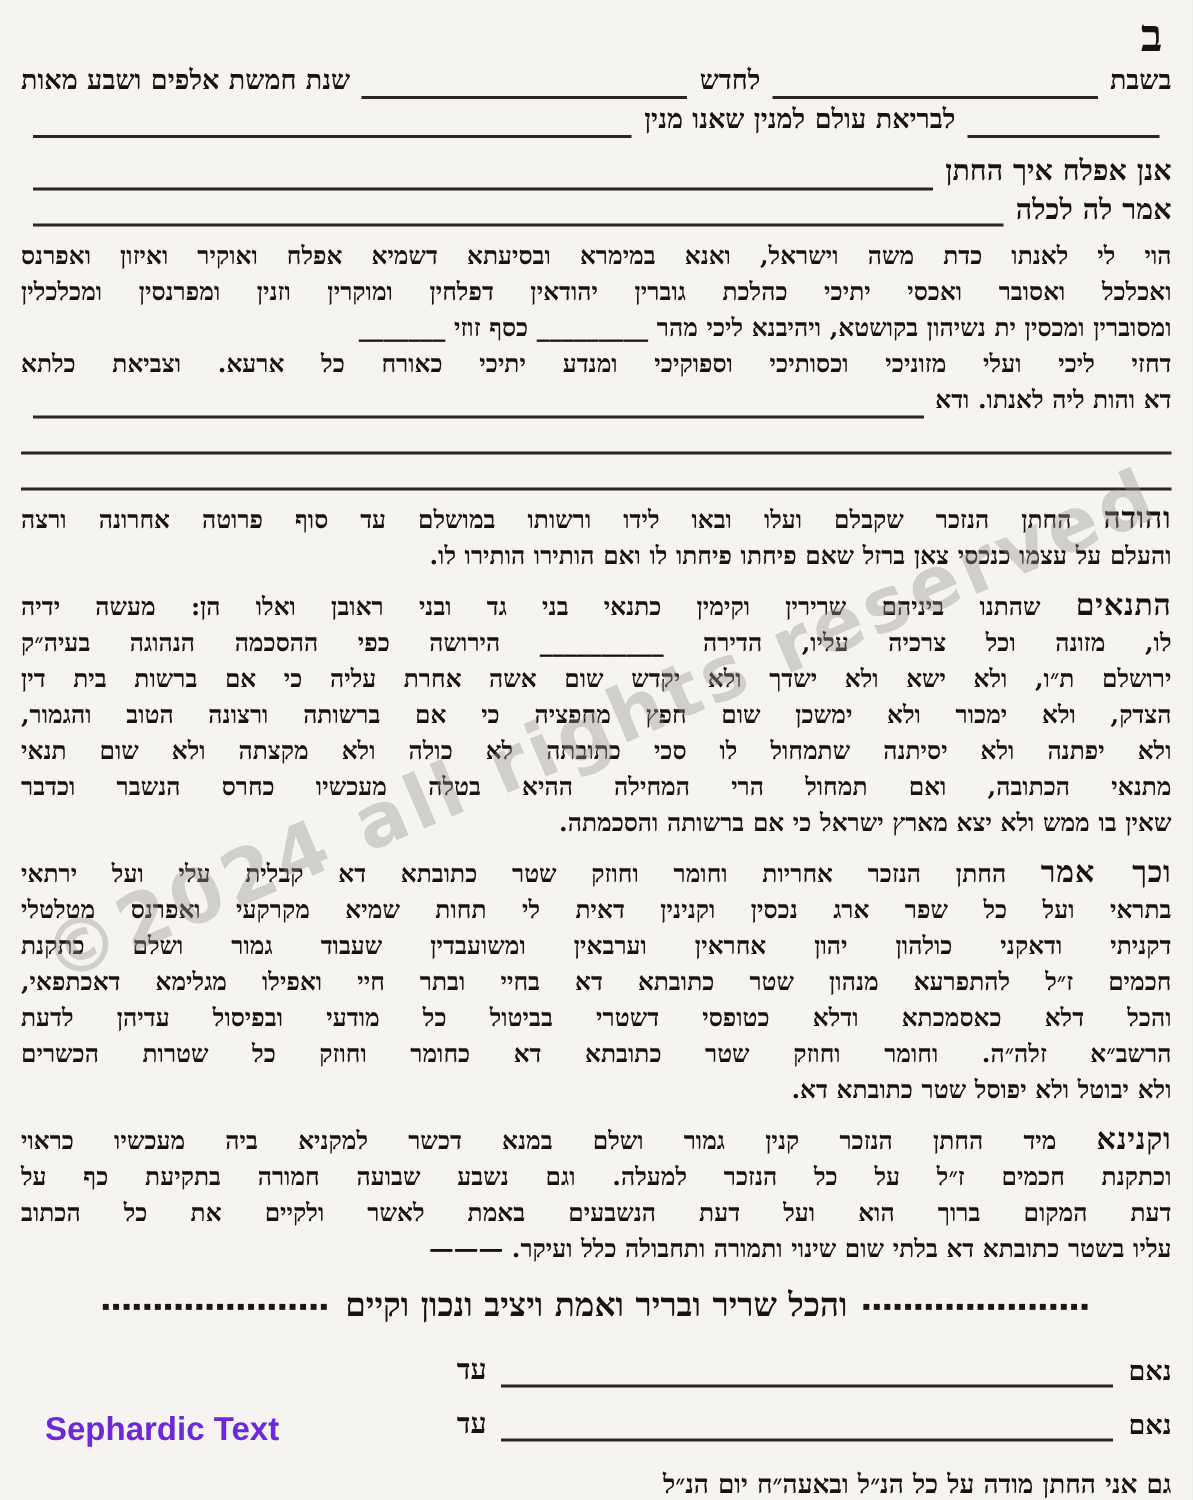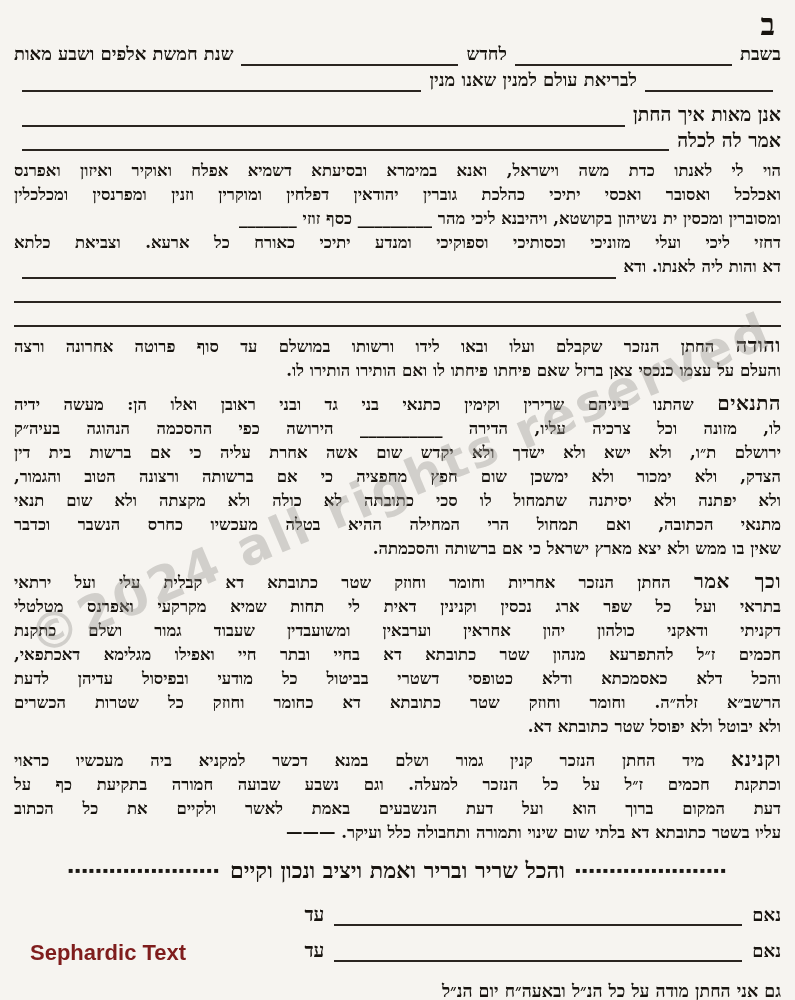--- a/index.html
+++ b/index.html
@@ -29,21 +29,21 @@
   .closing .ctext{font-size:22px;font-weight:700;margin:0 10px;white-space:nowrap;}
   .wrow{display:flex;align-items:flex-end;margin-top:12px;height:30px;font-size:18px;font-weight:700;}
   .wrow .wblank{border-bottom:2px solid #2a2520;height:20px;width:408px;margin:0 10px;}
   .wrow .ed{font-size:19px;margin-left:17px;}
   .wrow .spacer{flex:1 1 auto;}
   .footrow{display:flex;align-items:flex-end;margin-top:16px;font-size:17.5px;font-weight:700;line-height:26px;}
   .footrow .fblank{border-bottom:2px solid #2a2520;height:20px;flex:0 0 150px;margin-right:8px;}
   .sephardic{
     position:absolute;left:30px;top:940px;
     font-family:"Liberation Sans","DejaVu Sans",sans-serif;
-    font-weight:700;font-size:22px;color:#7f1d1d;direction:ltr;
+    font-weight:700;font-size:22px;color:#6d28d9;direction:ltr;
   }
   .watermark{
     position:absolute;left:-20px;top:455px;width:840px;text-align:center;
     transform:rotate(-23deg);transform-origin:center;
     font-family:"DejaVu Sans","Liberation Sans",sans-serif;
     font-weight:700;font-size:50px;letter-spacing:3px;
     color:rgba(150,146,142,0.38);pointer-events:none;direction:ltr;white-space:nowrap;
   }
 </style>
 </head>
@@ -62,21 +62,21 @@
     <span class="bl f1 gap"></span>
     <span class="lbl heb">שנת חמשת אלפים ושבע מאות</span>
   </div>
   <div class="hrow">
     <span class="bl gap" style="flex:0 0 128px"></span>
     <span class="lbl heb">לבריאת עולם למנין שאנו מנין</span>
     <span class="bl f1 gap"></span>
   </div>
 
   <div class="hrow" style="margin-top:10px;font-size:19px;">
-    <span class="lbl heb">אנן מאות איך החתן</span>
+    <span class="lbl heb">אנן אפלח איך החתן</span>
     <span class="bl f1 gap"></span>
   </div>
   <div class="hrow" style="font-size:19px;align-items:center;">
     <span class="lbl heb">אמר לה לכלה</span>
     <span class="bl f1 gap"></span>
   </div>
 
   <div class="para">
     <div class="line heb">הוי לי לאנתו כדת משה וישראל, ואנא במימרא ובסיעתא דשמיא אפלח ואוקיר ואיזון ואפרנס</div>
     <div class="line heb">ואכלכל ואסובר ואכסי יתיכי כהלכת גוברין יהודאין דפלחין ומוקרין וזנין ומפרנסין ומכלכלין</div>

